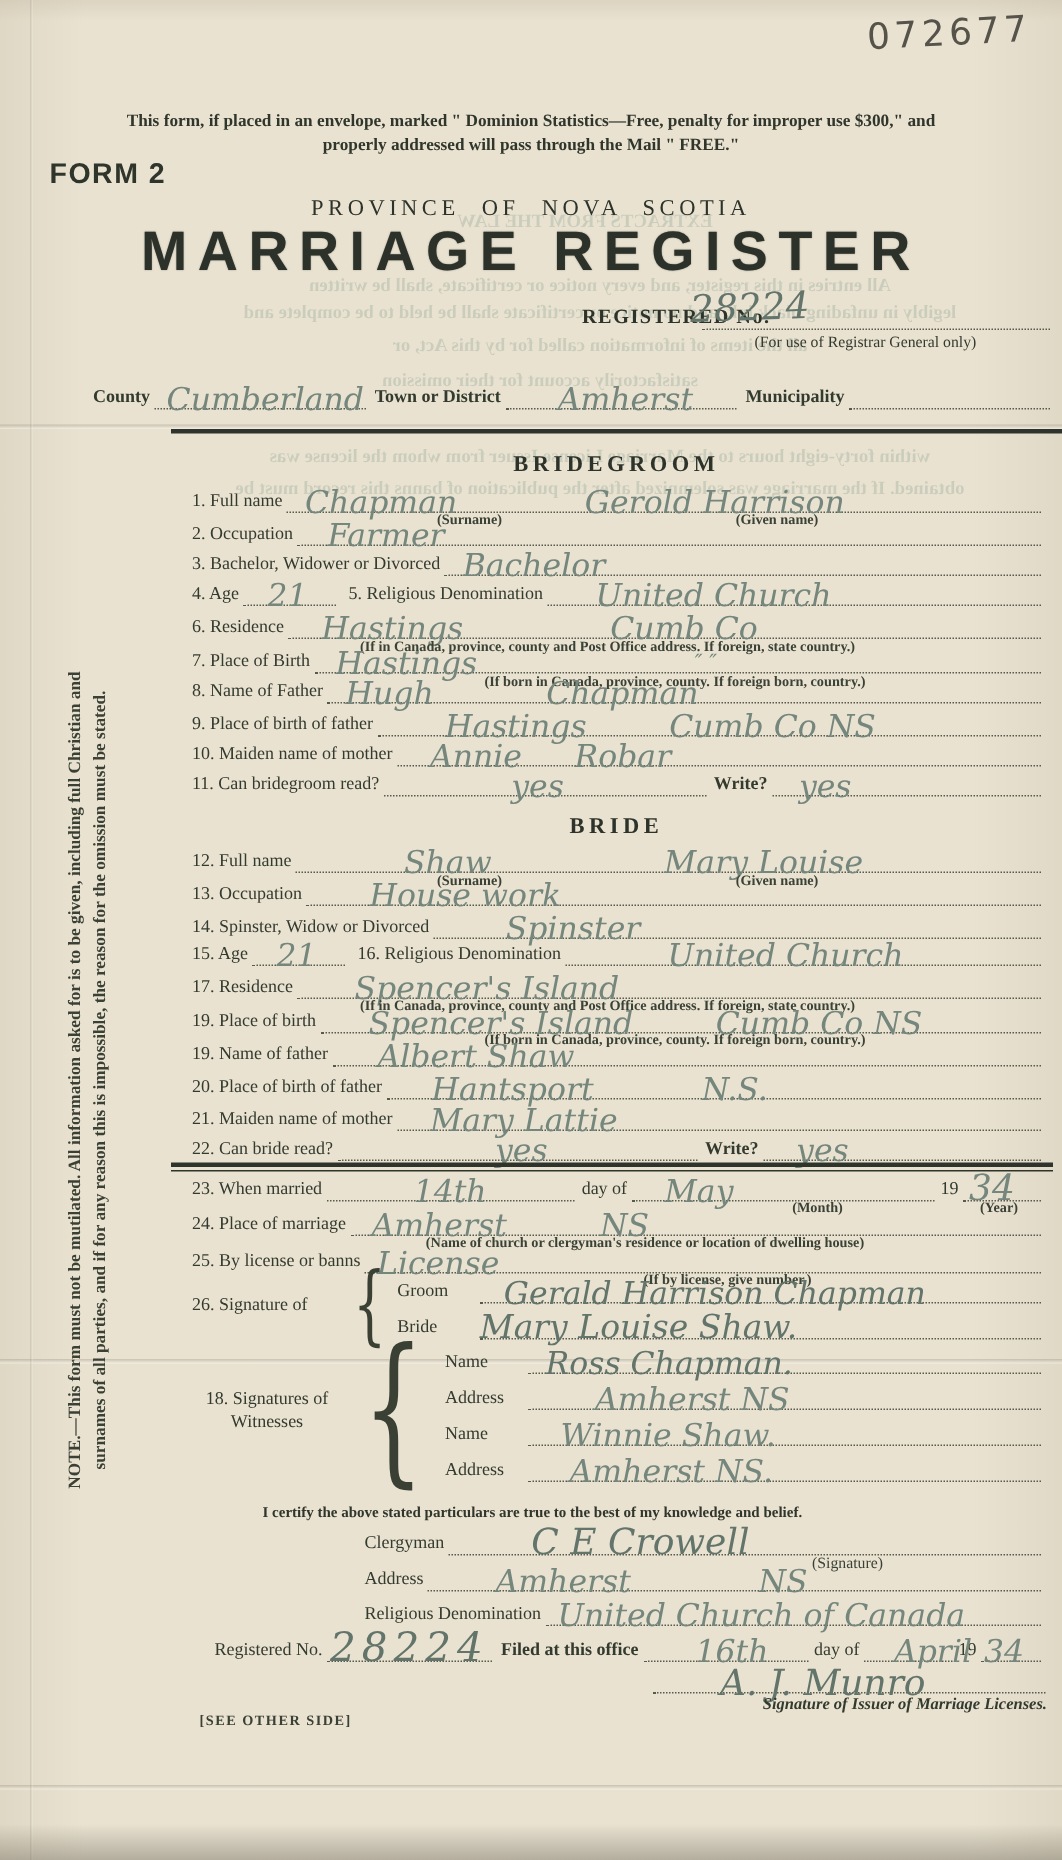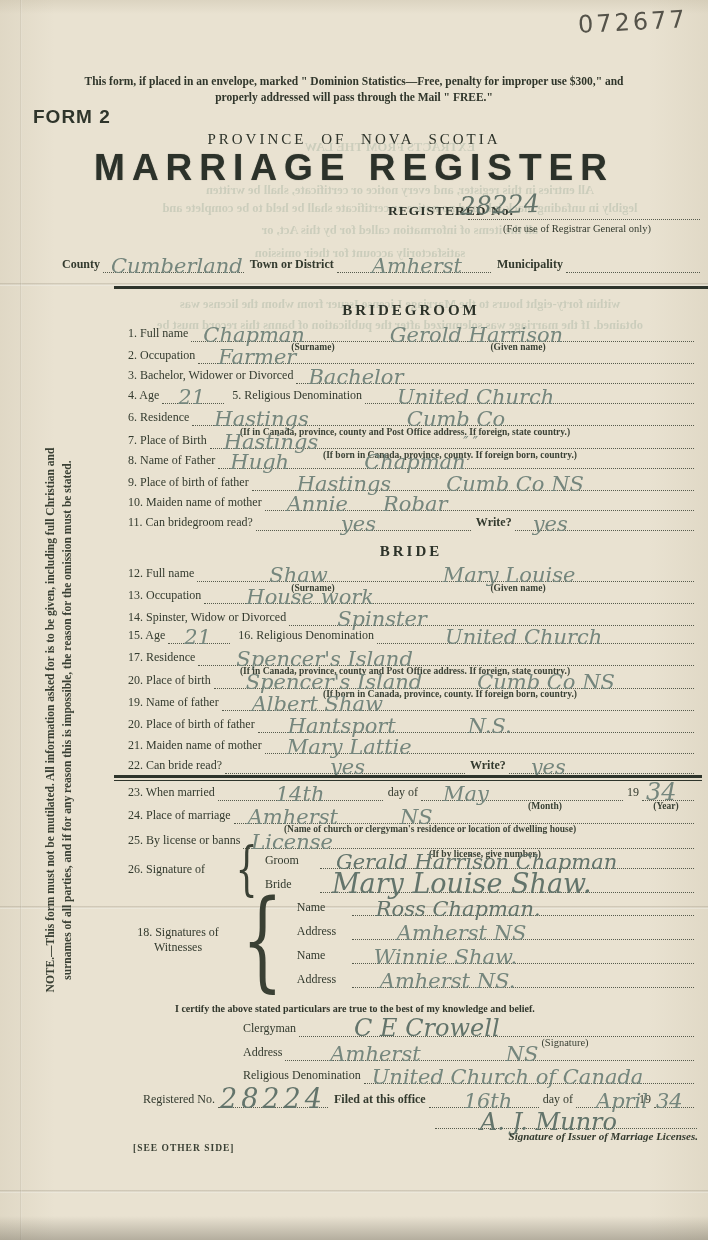--- a/index.html
+++ b/index.html
@@ -241,21 +241,21 @@
     <span class="lbl">17. Residence</span>
     <span class="fill">
         <span class="hw" style="margin-left:38px">Spencer's Island</span>
       </span>
   </div>
   <div class="cr" style="top:666px;left:0;right:0">
     <span style="left:190px;width:430px">(If in Canada, province, county and Post Office address.   If foreign, state country.)</span>
   </div>
 
   <div class="r" style="top:665px">
-    <span class="lbl">20. Place of birth</span>
+    <span class="lbl">19. Place of birth</span>
     <span class="fill">
       <span class="hw" style="margin-left:32px">Spencer's Island</span>
       <span class="hw" style="margin-left:55px">Cumb Co  NS</span>
     </span>
   </div>
   <div class="cr" style="top:689px;left:0;right:0">
     <span style="left:260px;width:380px">(If born in Canada, province, county.   If foreign born, country.)</span>
   </div>
 
   <div class="r" style="top:687px">
@@ -340,34 +340,34 @@
     <span class="subcol">
       <span class="subrow">
         <span class="lbl">Groom</span>
         <span class="fill">
             <span class="hw dk" style="margin-left:16px">Gerald Harrison Chapman</span>
           </span>
       </span>
       <span class="subrow">
         <span class="lbl">Bride</span>
         <span class="fill">
-            <span class="hw dk" style="margin-left:12px;font-size:27px">Mary Louise Shaw.</span>
+            <span class="hw dk" style="margin-left:0;font-size:22px">Mary Louise Shaw.</span>
           </span>
       </span>
     </span>
   </div>
 
   <div class="group" style="top:892px;height:96px">
     <span class="glabel" style="text-align:center"><span>18. Signatures of</span><br><span>Witnesses</span></span>
     <span class="brace" style="font-size:108px">{</span>
     <span class="subcol">
       <span class="subrow">
         <span class="lbl">Name</span>
         <span class="fill">
-            <span class="hw dk" style="margin-left:24px">Ross Chapman.</span>
+            <span class="hw dk" style="margin-left:12px">Ross Chapman.</span>
           </span>
       </span>
       <span class="subrow">
         <span class="lbl">Address</span>
         <span class="fill">
             <span class="hw" style="margin-left:45px">Amherst NS</span>
           </span>
       </span>
       <span class="subrow">
         <span class="lbl">Name</span>

